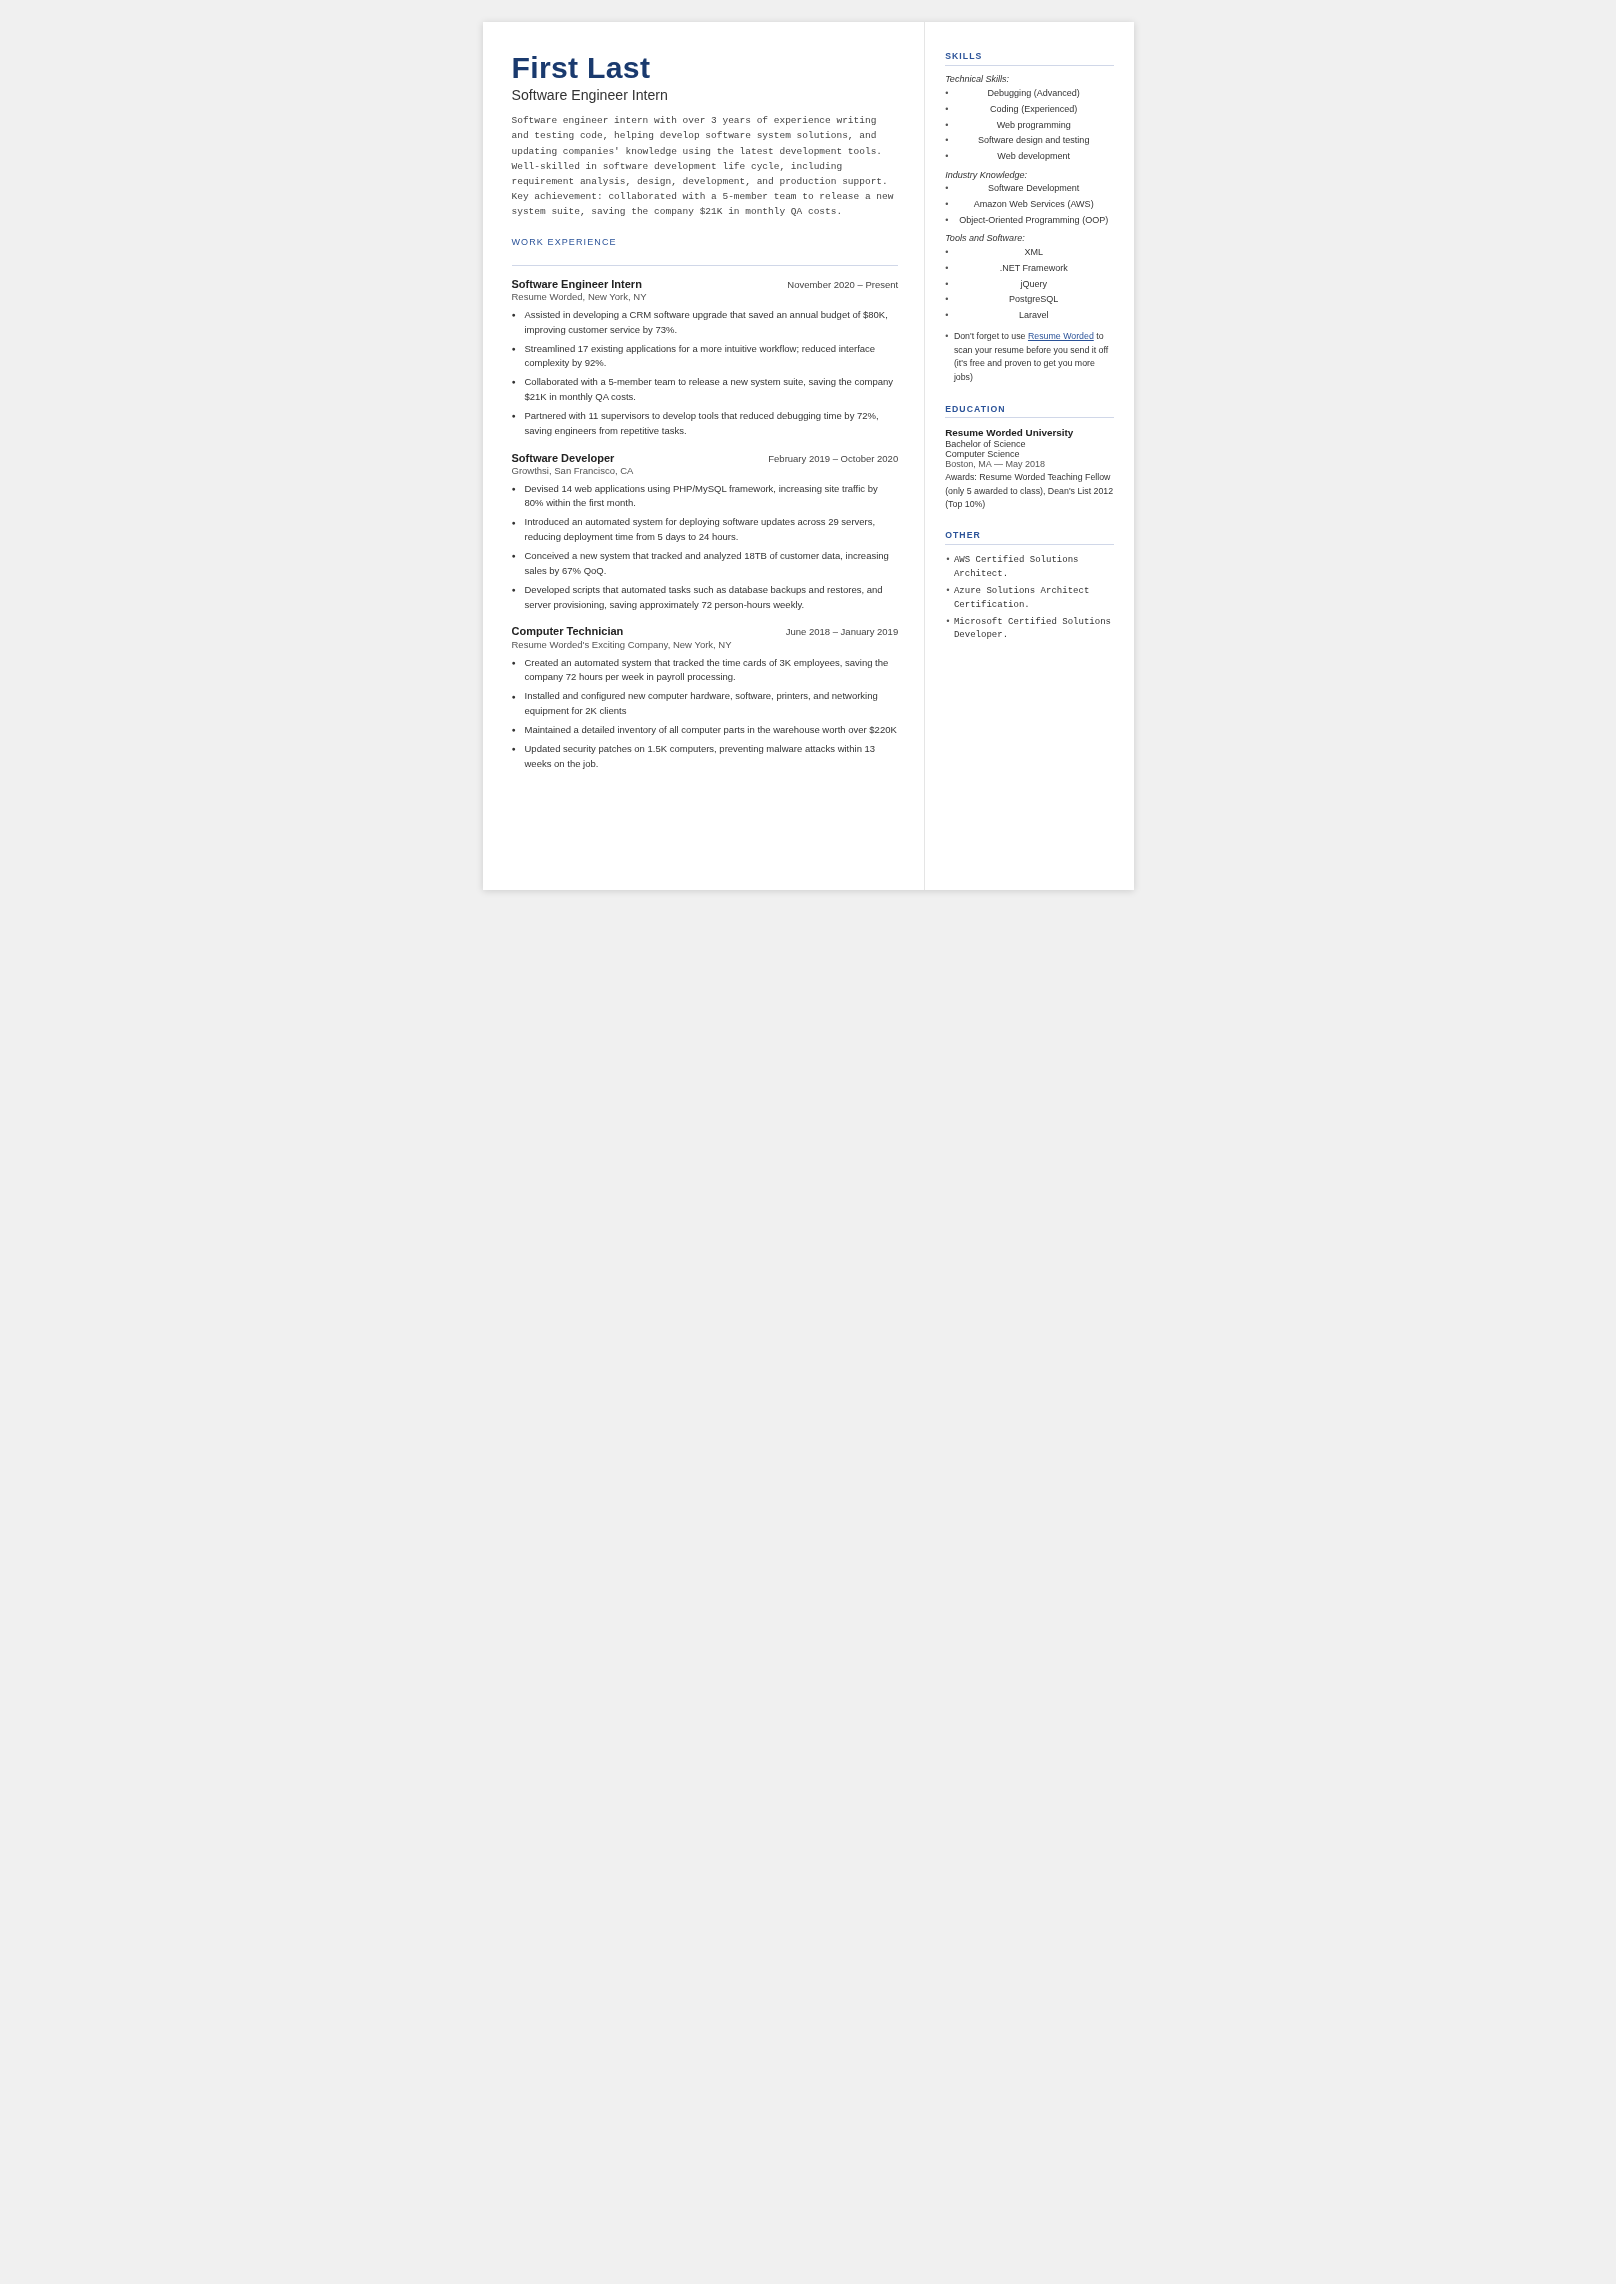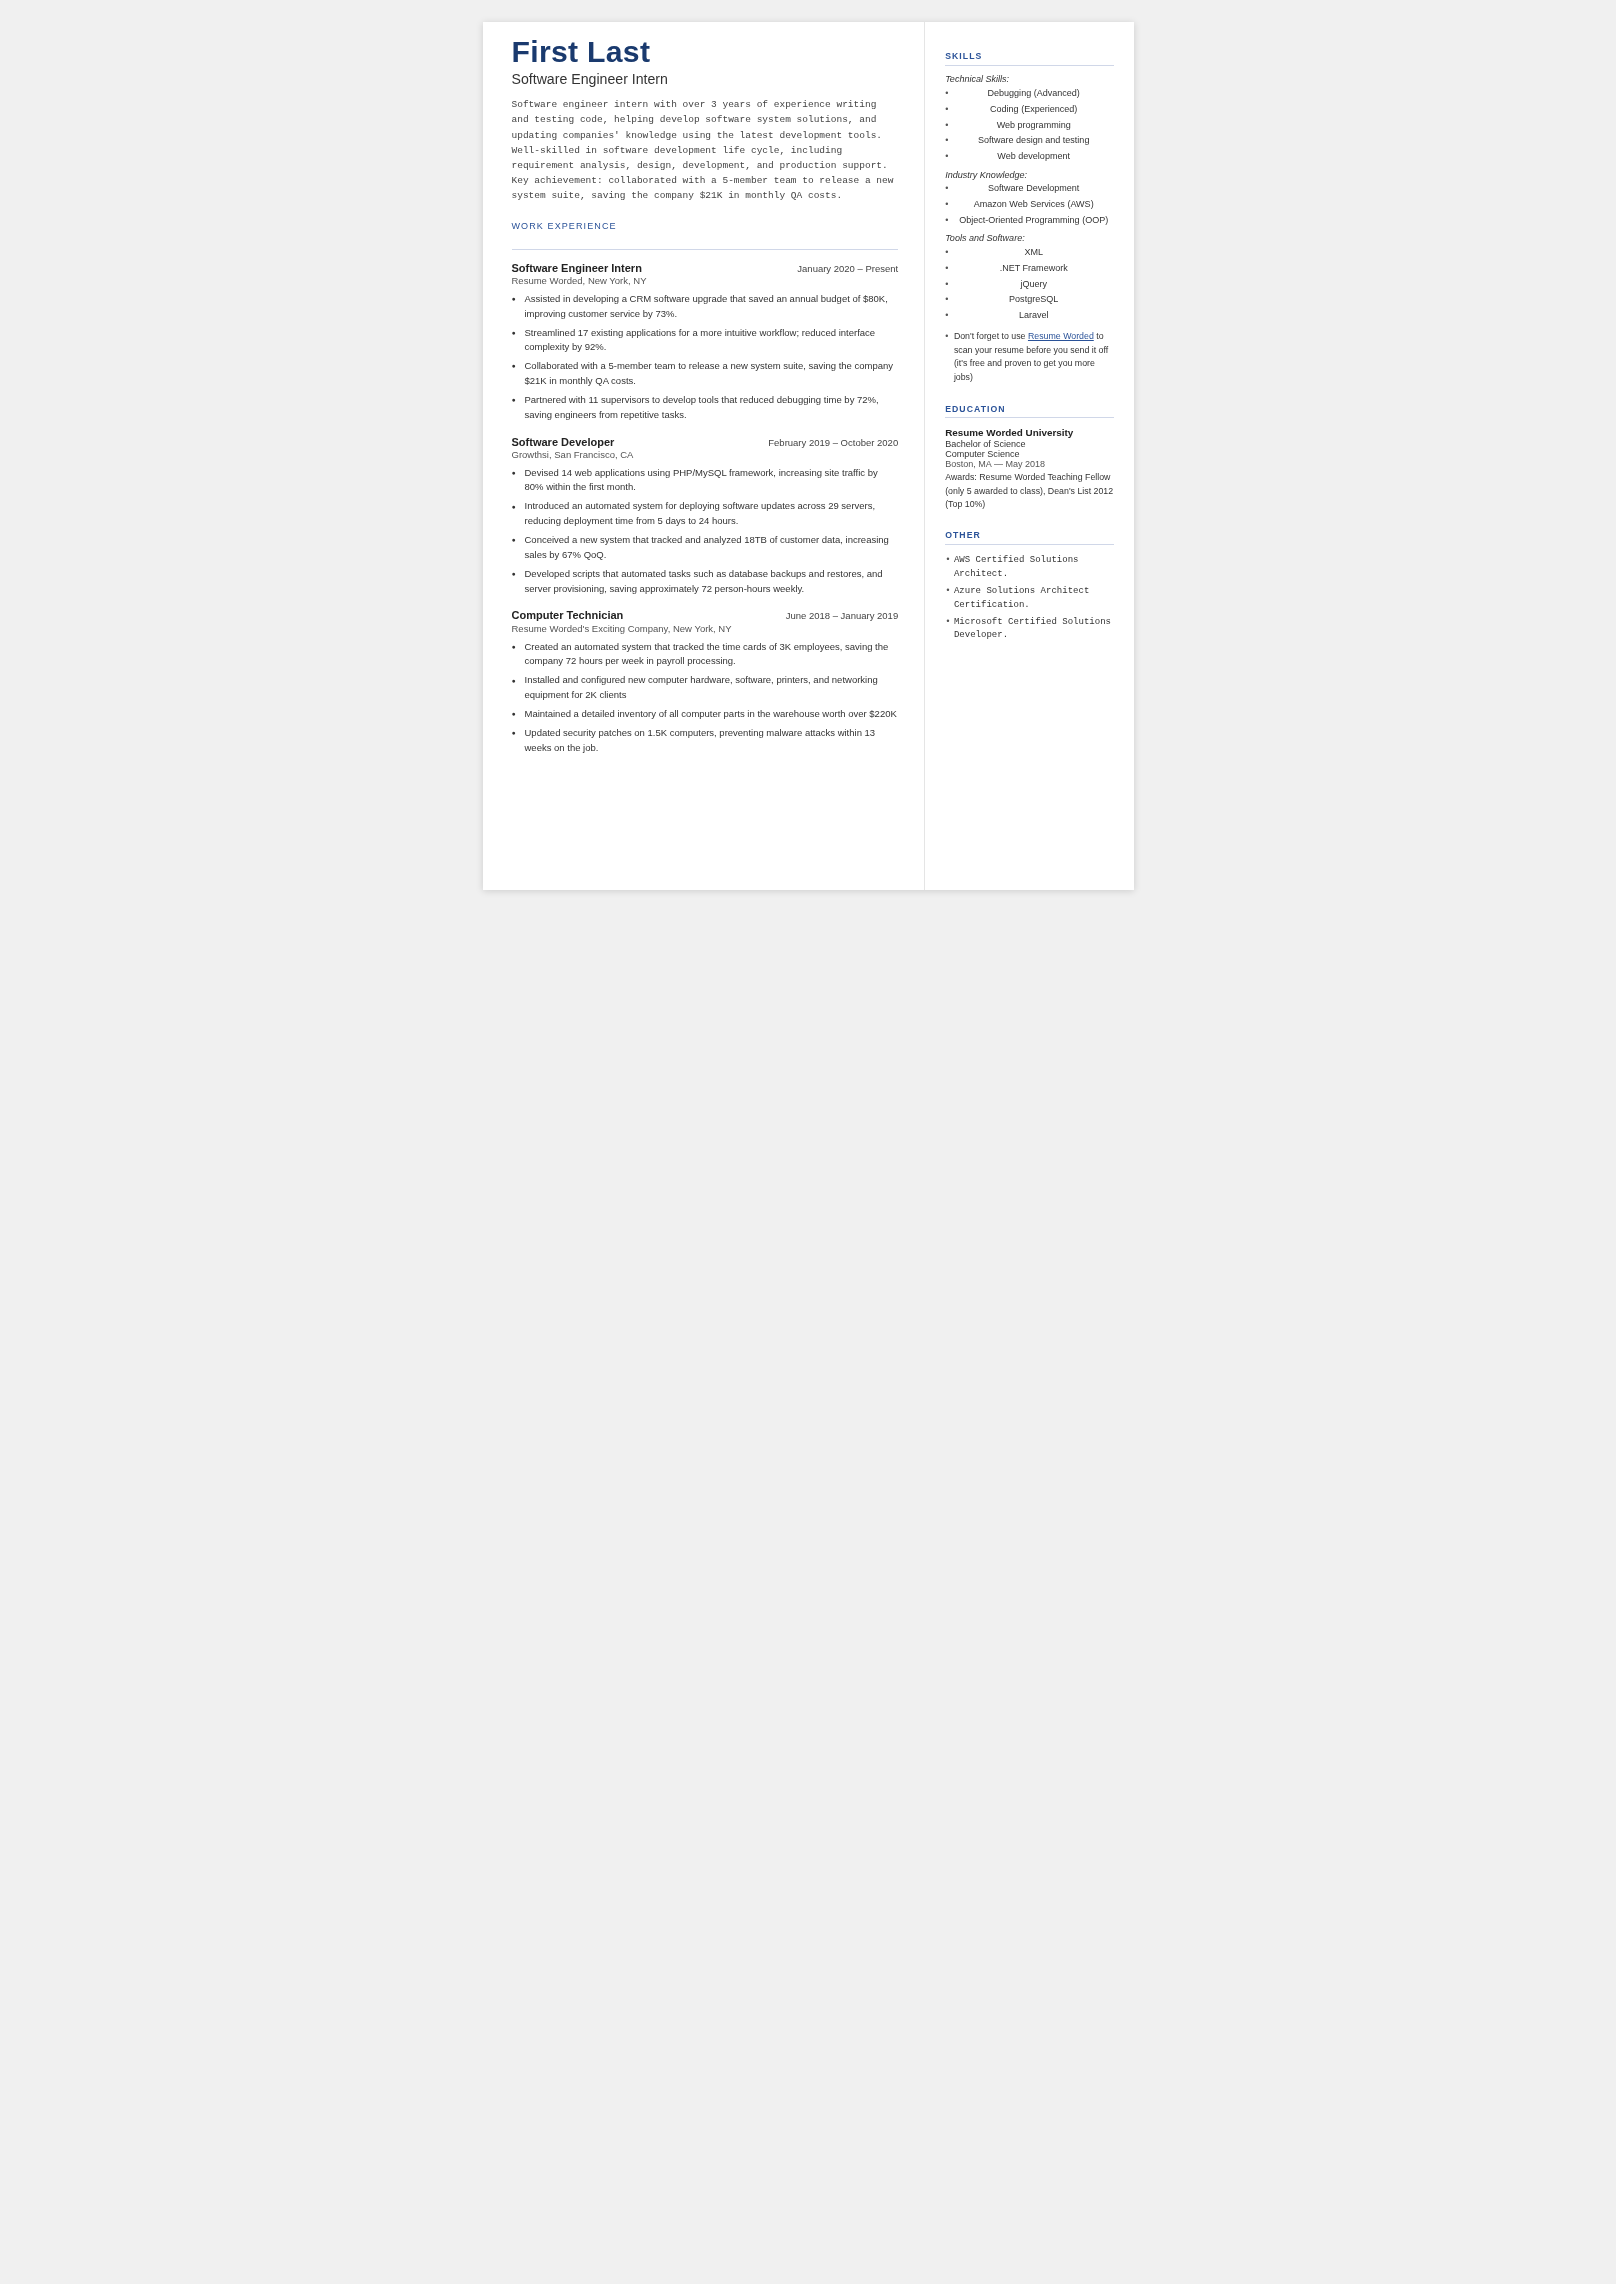--- a/index.html
+++ b/index.html
@@ -14,21 +14,21 @@
       background: #fff;
       width: 651px;
       display: flex;
       flex-direction: row;
       min-height: 868px;
       box-shadow: 0 1.4px 7.2px rgba(0,0,0,0.15);
     }
     
     .left-col {
       flex: 1 1 60%;
-      padding: 13px 26px 29px 29px;
+      padding: 29px 26px 29px 29px;
       border-right: 0.7px solid #e5e5e5;
     }
     .name {
       font-size: 2.6em;
       font-weight: 900;
       color: #1a3a6e;
       letter-spacing: 0.01em;
       line-height: 1.1;
       margin-bottom: 2.9px;
     }
@@ -249,21 +249,21 @@
     <div class="title">Software Engineer Intern</div>
     <p class="summary">Software engineer intern with over 3 years of experience writing and testing code, helping develop software system solutions, and updating companies' knowledge using the latest development tools. Well-skilled in software development life cycle, including requirement analysis, design, development, and production support. Key achievement: collaborated with a 5-member team to release a new system suite, saving the company $21K in monthly QA costs.</p>
 
     <div class="work-section">
       <div class="section-label">WORK EXPERIENCE</div>
       <hr class="section-divider">
 
       <div>
         <div class="job-header">
           <span class="job-title">Software Engineer Intern</span>
-          <span class="job-dates">January 2020 – Present</span>
+          <span class="job-dates">November 2020 – Present</span>
         </div>
         <div class="job-company">Resume Worded, New York, NY</div>
         <ul class="job-bullets">
           <li>Assisted in developing a CRM software upgrade that saved an annual budget of $80K, improving customer service by 73%.</li>
           <li>Streamlined 17 existing applications for a more intuitive workflow; reduced interface complexity by 92%.</li>
           <li>Collaborated with a 5-member team to release a new system suite, saving the company $21K in monthly QA costs.</li>
           <li>Partnered with 11 supervisors to develop tools that reduced debugging time by 72%, saving engineers from repetitive tasks.</li>
         </ul>
       </div>
 

